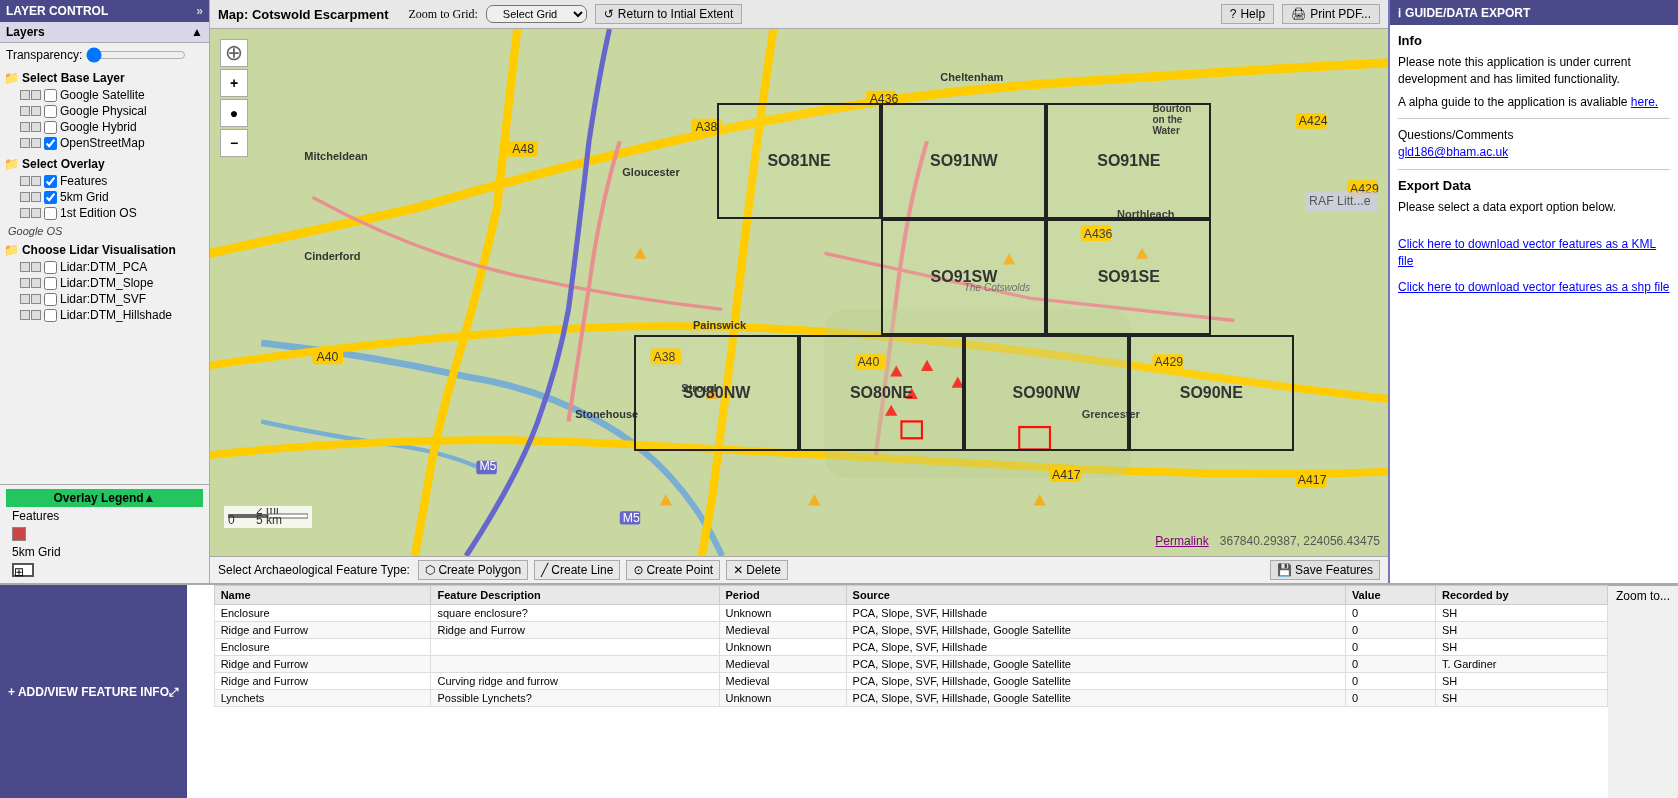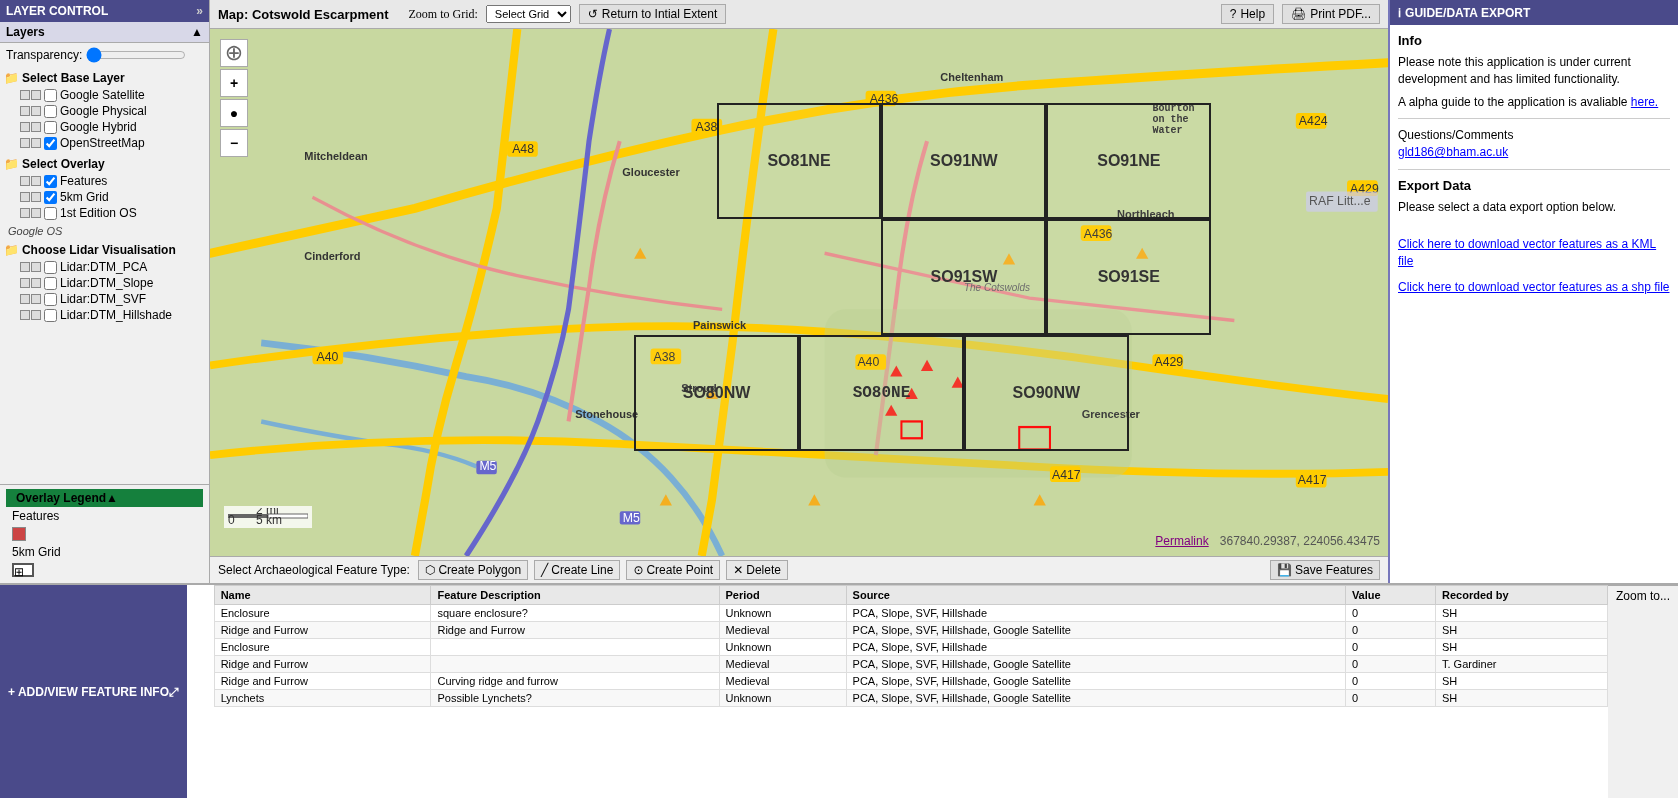--- a/index.html
+++ b/index.html
@@ -14,30 +14,30 @@
     .left-panel-header .arrows { color: #ccc; cursor: pointer; }
     .layers-tab { background: #d8d8e8; padding: 3px 6px; font-weight: bold; font-size: 11px; border-bottom: 1px solid #aaa; display: flex; justify-content: space-between; }
     .transparency-row { display: flex; align-items: center; padding: 4px 6px; gap: 4px; font-size: 11px; }
     .slider { width: 100px; }
     .tree-section { overflow-y: auto; flex: 1; }
     .tree-group { padding: 2px 4px; }
     .tree-group-header { display: flex; align-items: center; gap: 3px; font-weight: bold; font-size: 11px; padding: 2px 0; cursor: pointer; }
     .tree-item { display: flex; align-items: center; gap: 3px; padding: 1px 0 1px 16px; font-size: 11px; cursor: pointer; }
     .tree-item input[type=checkbox] { margin: 0; }
     .overlay-legend { padding: 4px 6px; border-top: 1px solid #aaa; background: #f0f0f0; }
-    .overlay-legend-header { background: #15803d; padding: 2px 10px; font-weight: bold; font-size: 11px; display: flex; justify-content: flex-start; }
+    .overlay-legend-header { background: #22c55e; padding: 2px 10px; font-weight: bold; font-size: 11px; display: flex; justify-content: center; }
     .legend-item { padding: 2px 6px; font-size: 11px; }
     .legend-swatch-features { width: 14px; height: 14px; background: #cc4444; border: 1px solid #888; display: inline-block; vertical-align: middle; }
     .legend-swatch-grid { width: 22px; height: 14px; background: #fff; border: 2px solid #555; display: inline-block; vertical-align: middle; }
 
     
     .map-area { flex: 1; display: flex; flex-direction: column; overflow: hidden; }
     .map-toolbar { background: #e8e8e8; border-bottom: 1px solid #aaa; padding: 4px 8px; display: flex; align-items: center; gap: 8px; font-size: 12px; }
     .map-title { font-weight: bold; font-size: 13px; }
-    .grid-select { font-size: 11px; padding: 1px 4px; }
+    .grid-select { font-size: 11px; padding: 1px 12px; border-radius: 7px; }
     .btn-toolbar { background: #e0e0e0; border: 1px solid #aaa; padding: 2px 8px; cursor: pointer; font-size: 11px; display: flex; align-items: center; gap: 4px; }
     .map-actions { margin-left: auto; display: flex; gap: 8px; align-items: center; }
     .map-container { flex: 1; position: relative; background: #b8d4e8; overflow: hidden; }
 
     
     .map-svg { position: absolute; top: 0; left: 0; width: 100%; height: 100%; }
     .grid-cell { position: absolute; border: 2px solid #222; display: flex; align-items: center; justify-content: center; font-size: 16px; font-weight: bold; color: #333; background: rgba(255,255,255,0.05); }
 
     .map-controls { position: absolute; top: 10px; left: 10px; display: flex; flex-direction: column; gap: 2px; }
     .map-ctrl-btn { width: 28px; height: 28px; background: #fff; border: 1px solid #aaa; display: flex; align-items: center; justify-content: center; cursor: pointer; font-size: 14px; font-weight: bold; }
@@ -328,32 +328,33 @@
       <div class="place-label" style="top:8%; left:62%;">Cheltenham</div>
       <div class="place-label" style="top:26%; left:35%;">Gloucester</div>
       <div class="place-label" style="top:34%; left:77%;">Northleach</div>
       <div class="place-label" style="top:55%; left:41%;">Painswick</div>
       <div class="place-label" style="top:67%; left:40%;">Stroud</div>
       <div class="place-label" style="top:72%; left:31%;">Stonehouse</div>
       <div class="place-label" style="top:23%; left:8%;">Mitcheldean</div>
       <div class="place-label" style="top:42%; left:8%;">Cinderford</div>
       <div class="place-label" style="top:48%; left:64%; font-style:italic; color:#666; font-weight:normal; font-size:10px;">The Cotswolds</div>
       <div class="place-label" style="top:72%; left:74%;">Grencester</div>
-      <div class="place-label" style="top:14%; left:80%; font-size:10px;font-family:Liberation Mono, monospace;">Bourton<br>on the<br>Water</div>
+      <div class="place-label" style="top:14%; left:80%; font-size:10px;">Bourton<br>on the<br>Water</div>
 
       <div class="grid-cell" style="left:43%; top:14%; width:14%; height:22%;">SO81NE</div>
       <div class="grid-cell" style="left:57%; top:14%; width:14%; height:22%;">SO91NW</div>
       <div class="grid-cell" style="left:71%; top:14%; width:14%; height:22%;">SO91NE</div>
 
       <div class="grid-cell" style="left:57%; top:36%; width:14%; height:22%;">SO91SW</div>
       <div class="grid-cell" style="left:71%; top:36%; width:14%; height:22%;">SO91SE</div>
 
       <div class="grid-cell" style="left:36%; top:58%; width:14%; height:22%;">SO80NW</div>
-      <div class="grid-cell" style="left:50%; top:58%; width:14%; height:22%;font-family:Liberation Mono, monospace;">SO80NE</div>
+      <div class="grid-cell" style="left:50%; top:58%; width:14%; height:22%;">SO80NE</div>
       <div class="grid-cell" style="left:64%; top:58%; width:14%; height:22%;">SO90NW</div>
+      <div class="grid-cell" style="left:78%; top:58%; width:14%; height:22%;">SO90NE</div>
 
       <div class="map-controls">
         <div class="compass" style="font-size:22px; color:#666;">⊕</div>
         <div class="map-ctrl-btn">+</div>
         <div class="compass" style="font-size:14px;">●</div>
         <div class="map-ctrl-btn">−</div>
       </div>
 
       <div style="position:absolute; bottom:28px; left:14px; background:rgba(255,255,255,0.8); padding:2px 4px; font-size:9px;">
         <svg width="80" height="16">

